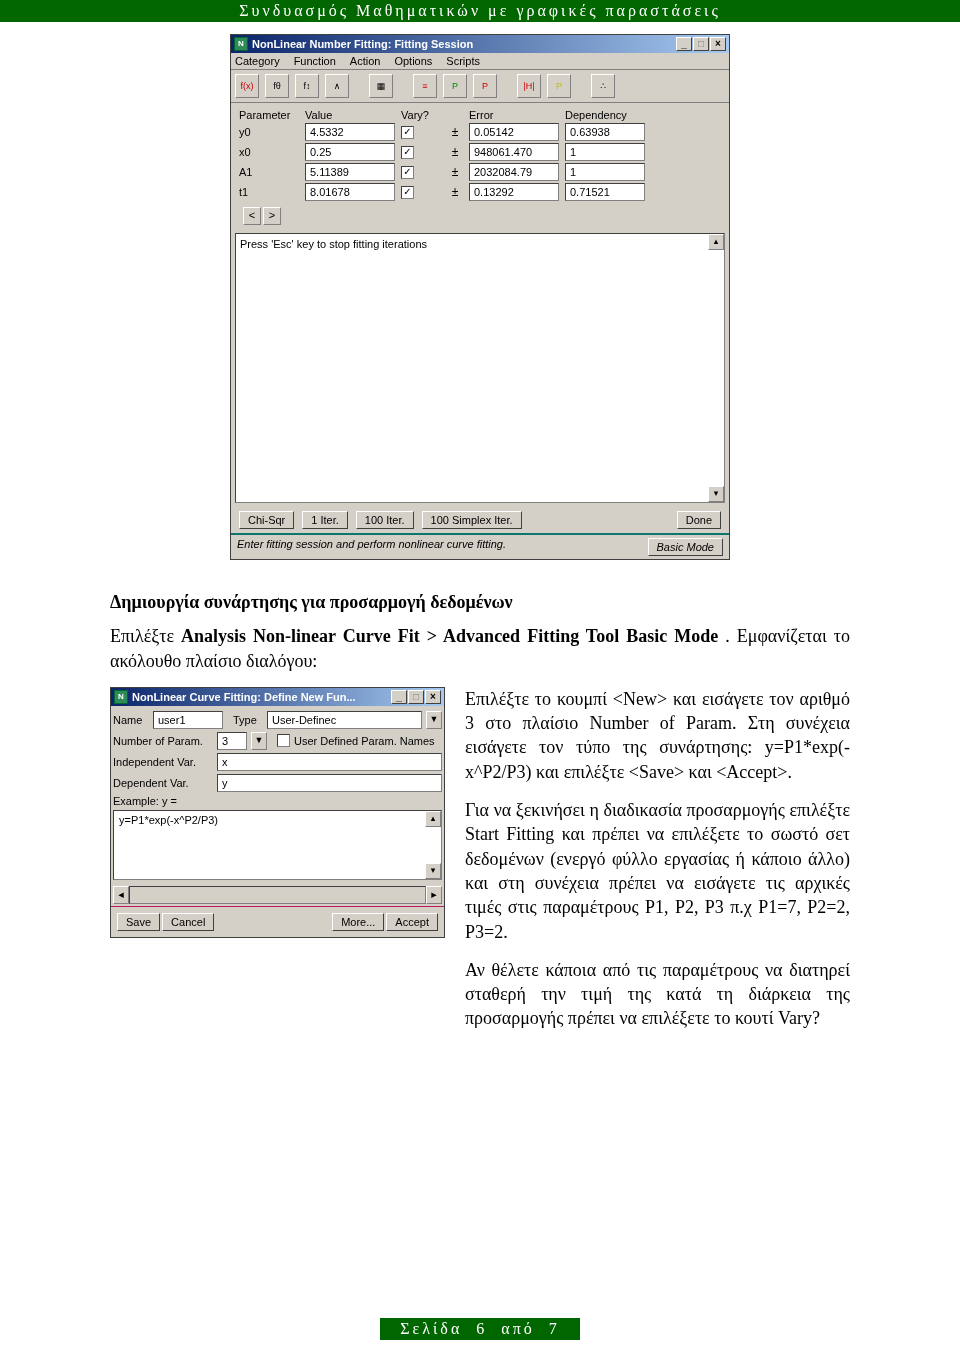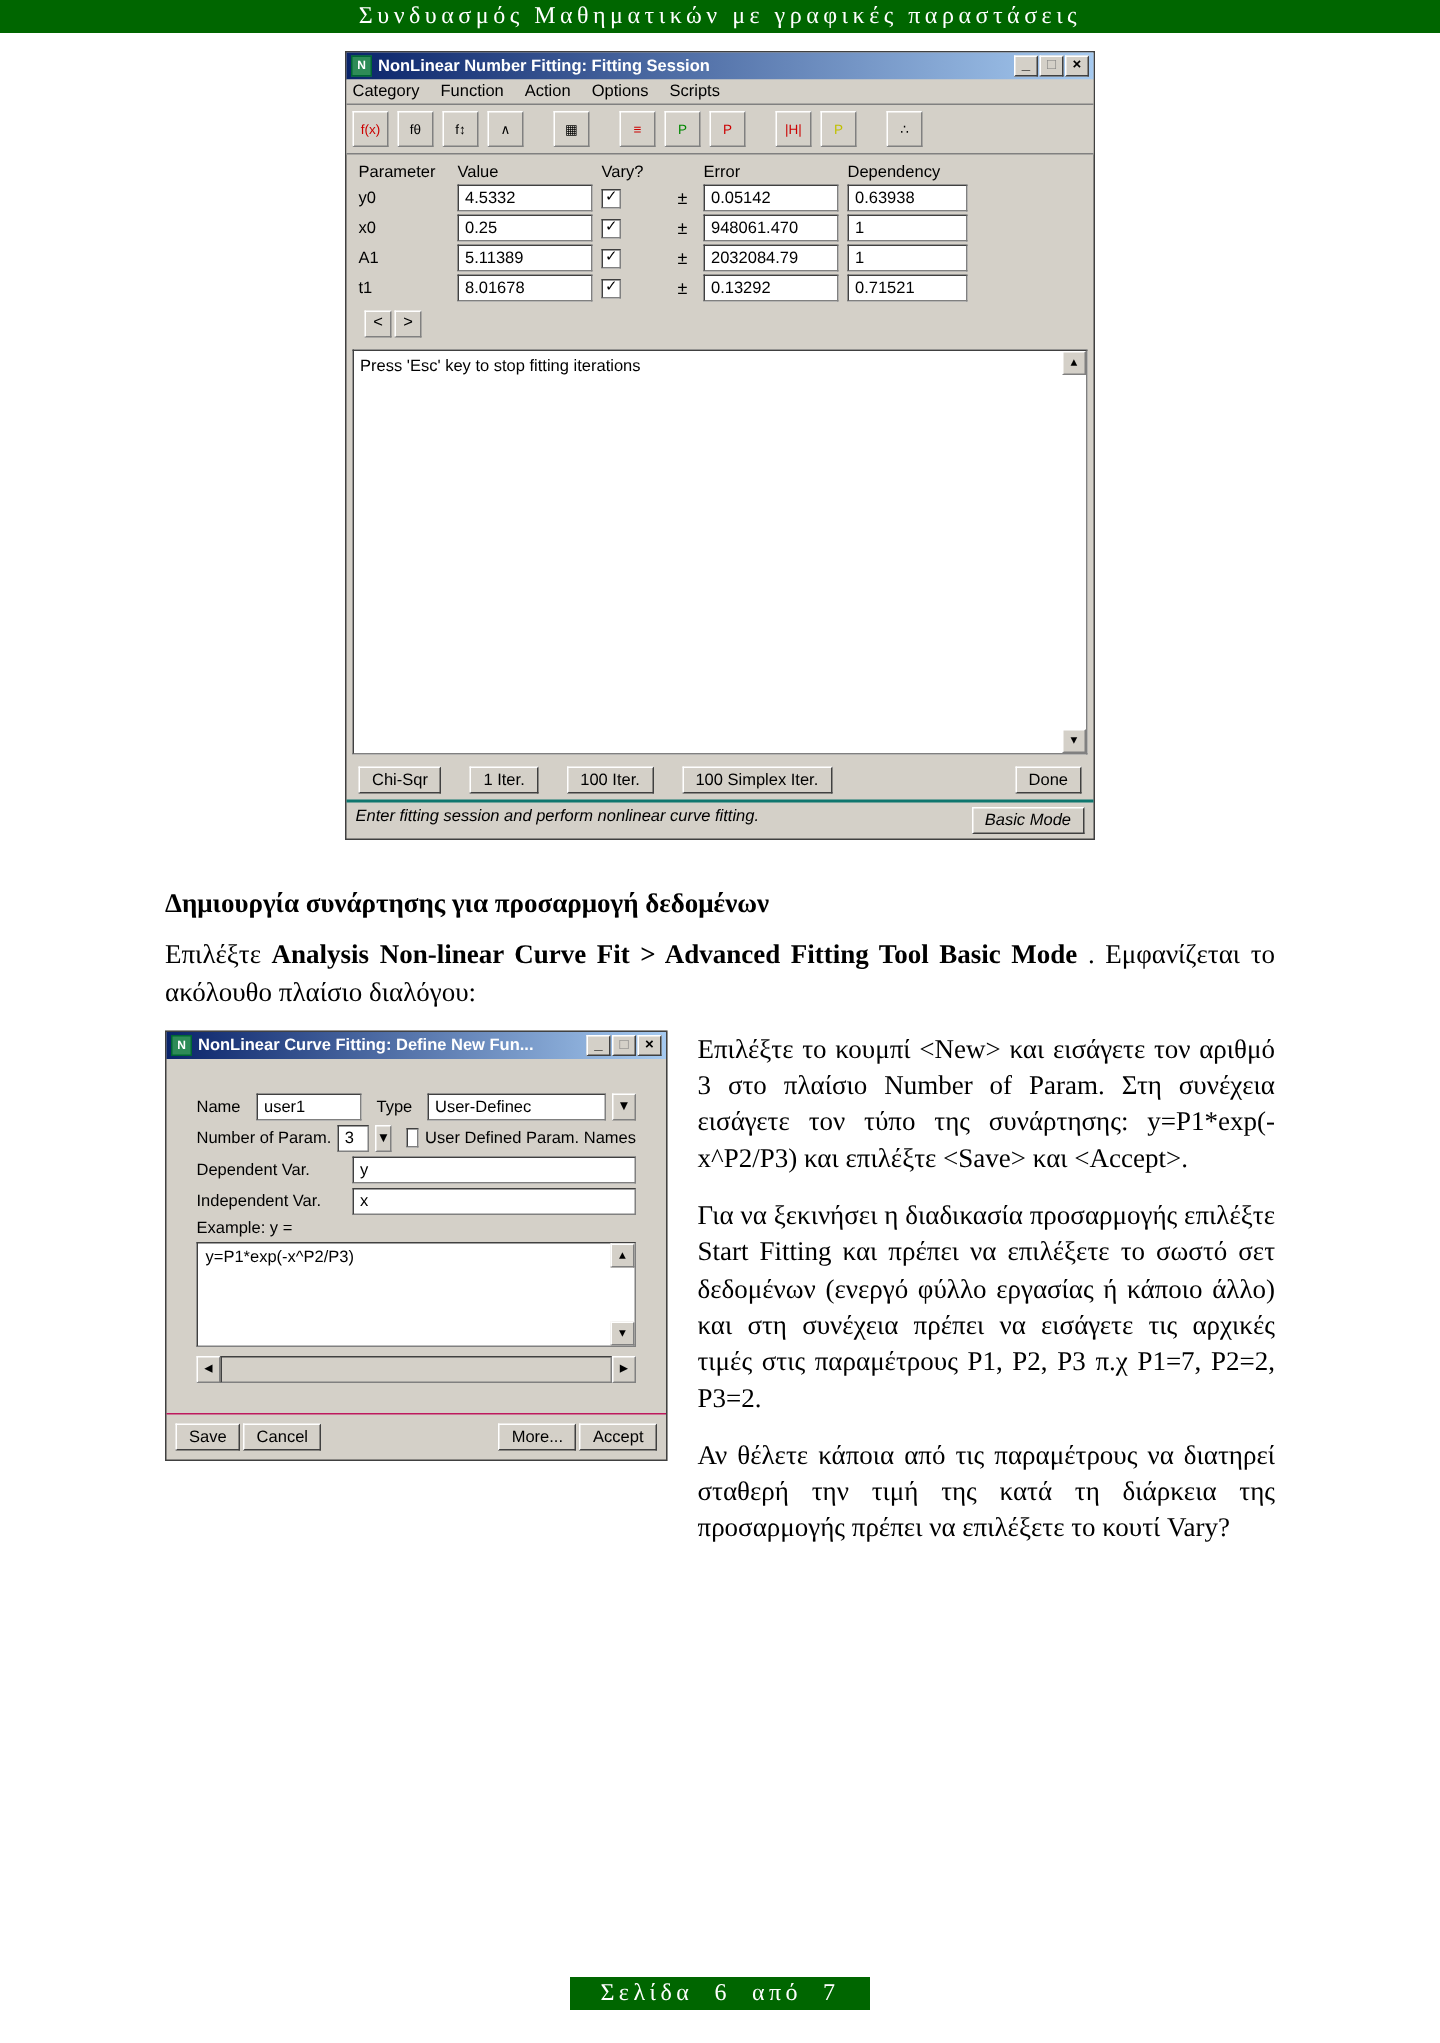--- a/index.html
+++ b/index.html
@@ -138,21 +138,21 @@
     background: #d4d0c8;
     border: 1px solid #fff;
     border-right-color: #808080;
     border-bottom-color: #808080;
     font-size: 9px; text-align: center; line-height: 13px;
   }
   .scroll-up { top: 0; }
   .scroll-dn { bottom: 0; }
   .bottom-btn-row {
     display: flex;
-    gap: 19px;
+    gap: 8px;
     padding: 4px 8px;
     align-items: center;
   }
   .push-btn {
     background: #d4d0c8;
     border: 1px solid #fff;
     border-right-color: #404040;
     border-bottom-color: #404040;
     padding: 2px 8px;
   }
@@ -174,21 +174,21 @@
   .col-right p { margin-bottom: 14px; }
   
   .dialog2 {
     width: 335px;
     border: 1px solid #404040;
     background: #d4d0c8;
     font-family: Tahoma, Arial, sans-serif;
     font-size: 11px;
     color: #000;
   }
-  .dlg2-body { padding: 20px; }
+  .dlg2-body { padding: 2px; }
   .frow { display: flex; align-items: center; margin: 3px 0; gap: 4px; }
   .frow label { white-space: nowrap; }
   .inset-sm {
     background: #fff;
     border: 1px solid #808080;
     border-top-color: #404040;
     border-left-color: #404040;
     padding: 1px 4px;
     height: 18px;
     line-height: 15px;
@@ -374,26 +374,26 @@
             <div class="dd-btn">▼</div>
           </div>
           <div class="frow">
             <label style="width:100px;">Number of Param.</label>
             <div class="inset-sm" style="width:30px;">3</div>
             <div class="dd-btn">▼</div>
             <div class="checkbox" style="margin-left:6px;"></div>
             <label>User Defined Param. Names</label>
           </div>
           <div class="frow">
+            <label style="width:100px;">Independent Var.</label>
+            <div class="inset-sm" style="flex:1;">x</div>
+          </div>
+          <div class="frow">
             <label style="width:100px;">Dependent Var.</label>
             <div class="inset-sm" style="flex:1;">y</div>
-          </div>
-          <div class="frow">
-            <label style="width:100px;">Independent Var.</label>
-            <div class="inset-sm" style="flex:1;">x</div>
           </div>
           <div class="frow">
             <label>Example: y =</label>
           </div>
           <div class="example-box">
             <span>y=P1*exp(-x^P2/P3)</span>
             <div class="scroll-up">▴</div>
             <div class="scroll-dn">▾</div>
           </div>
           <div style="display:flex; gap:0; margin-top:2px;">

